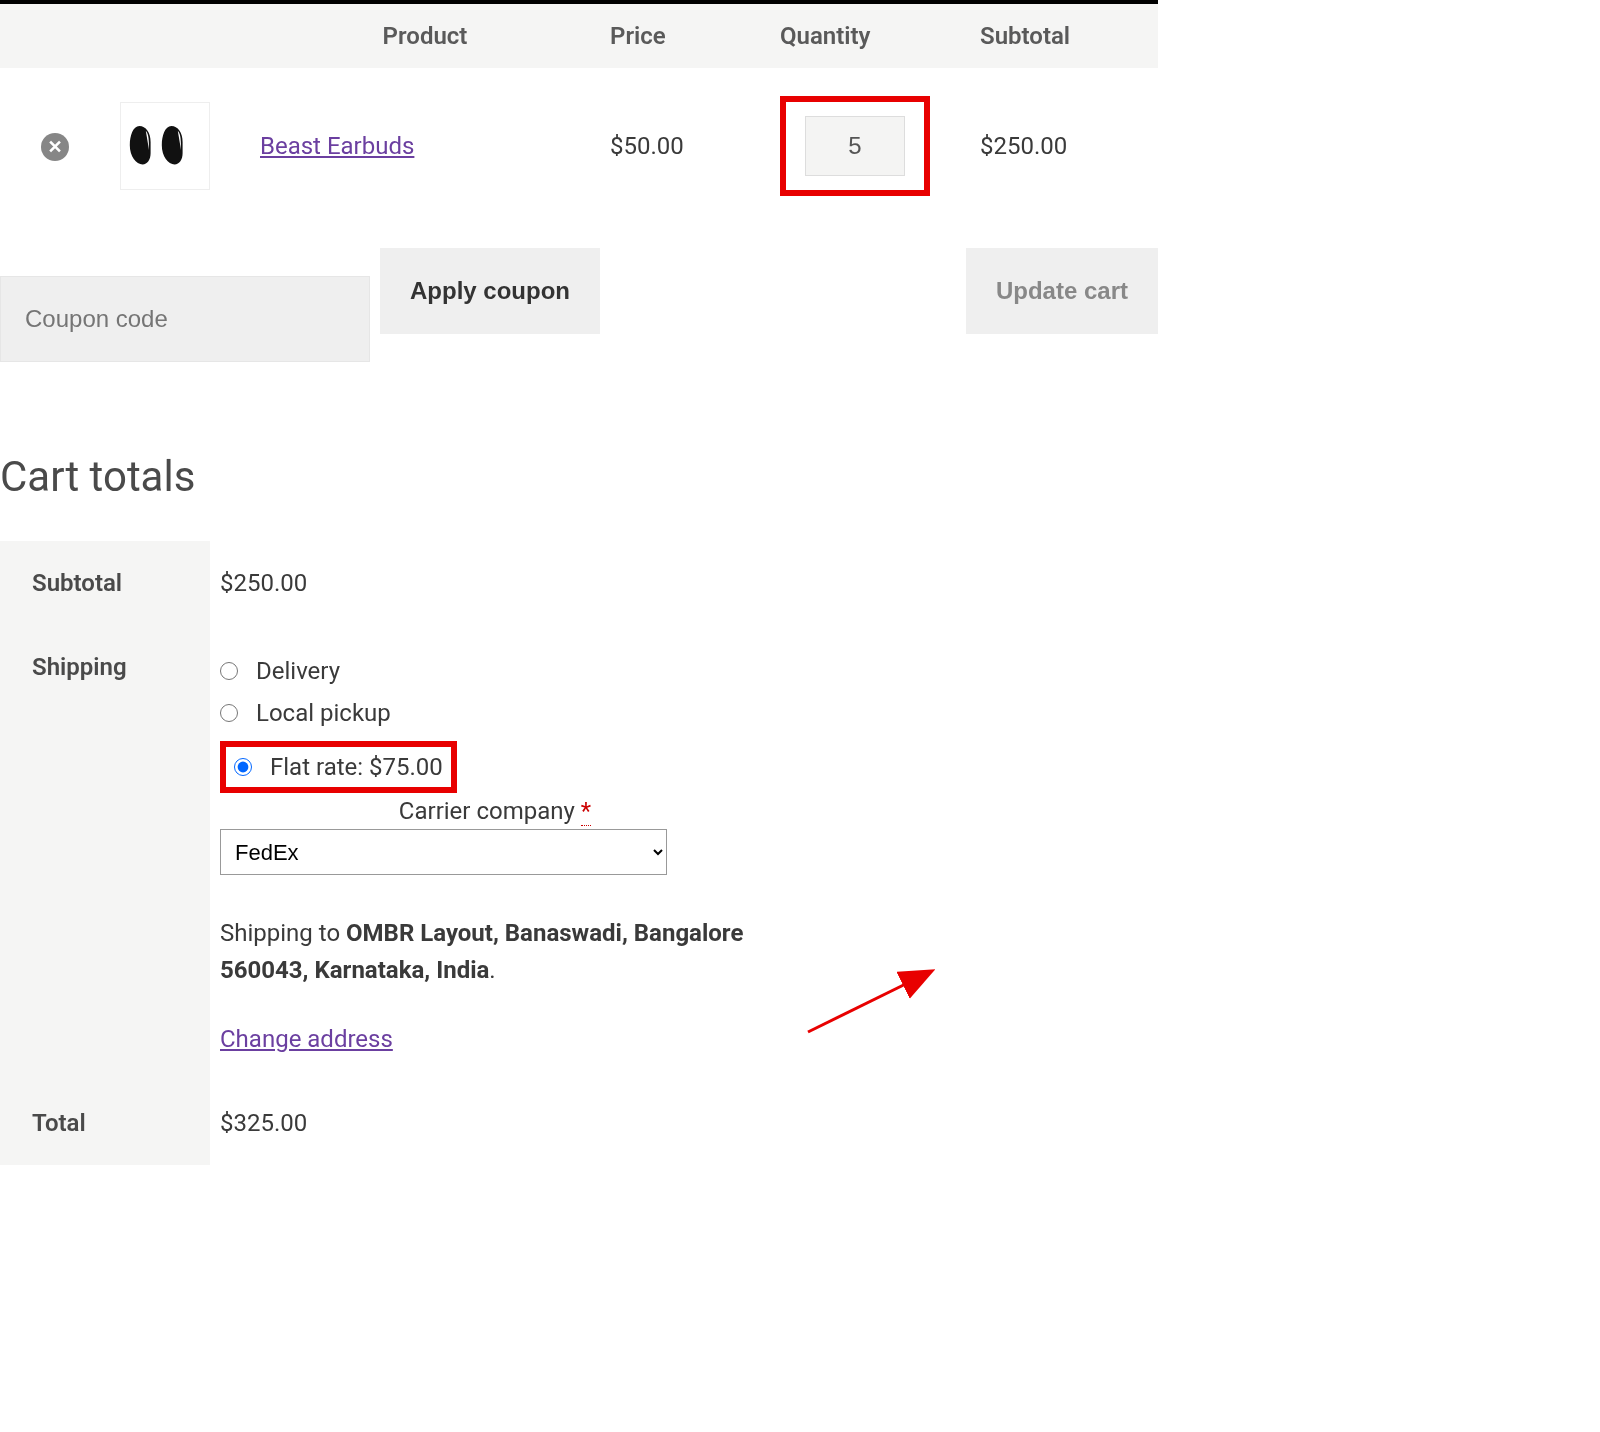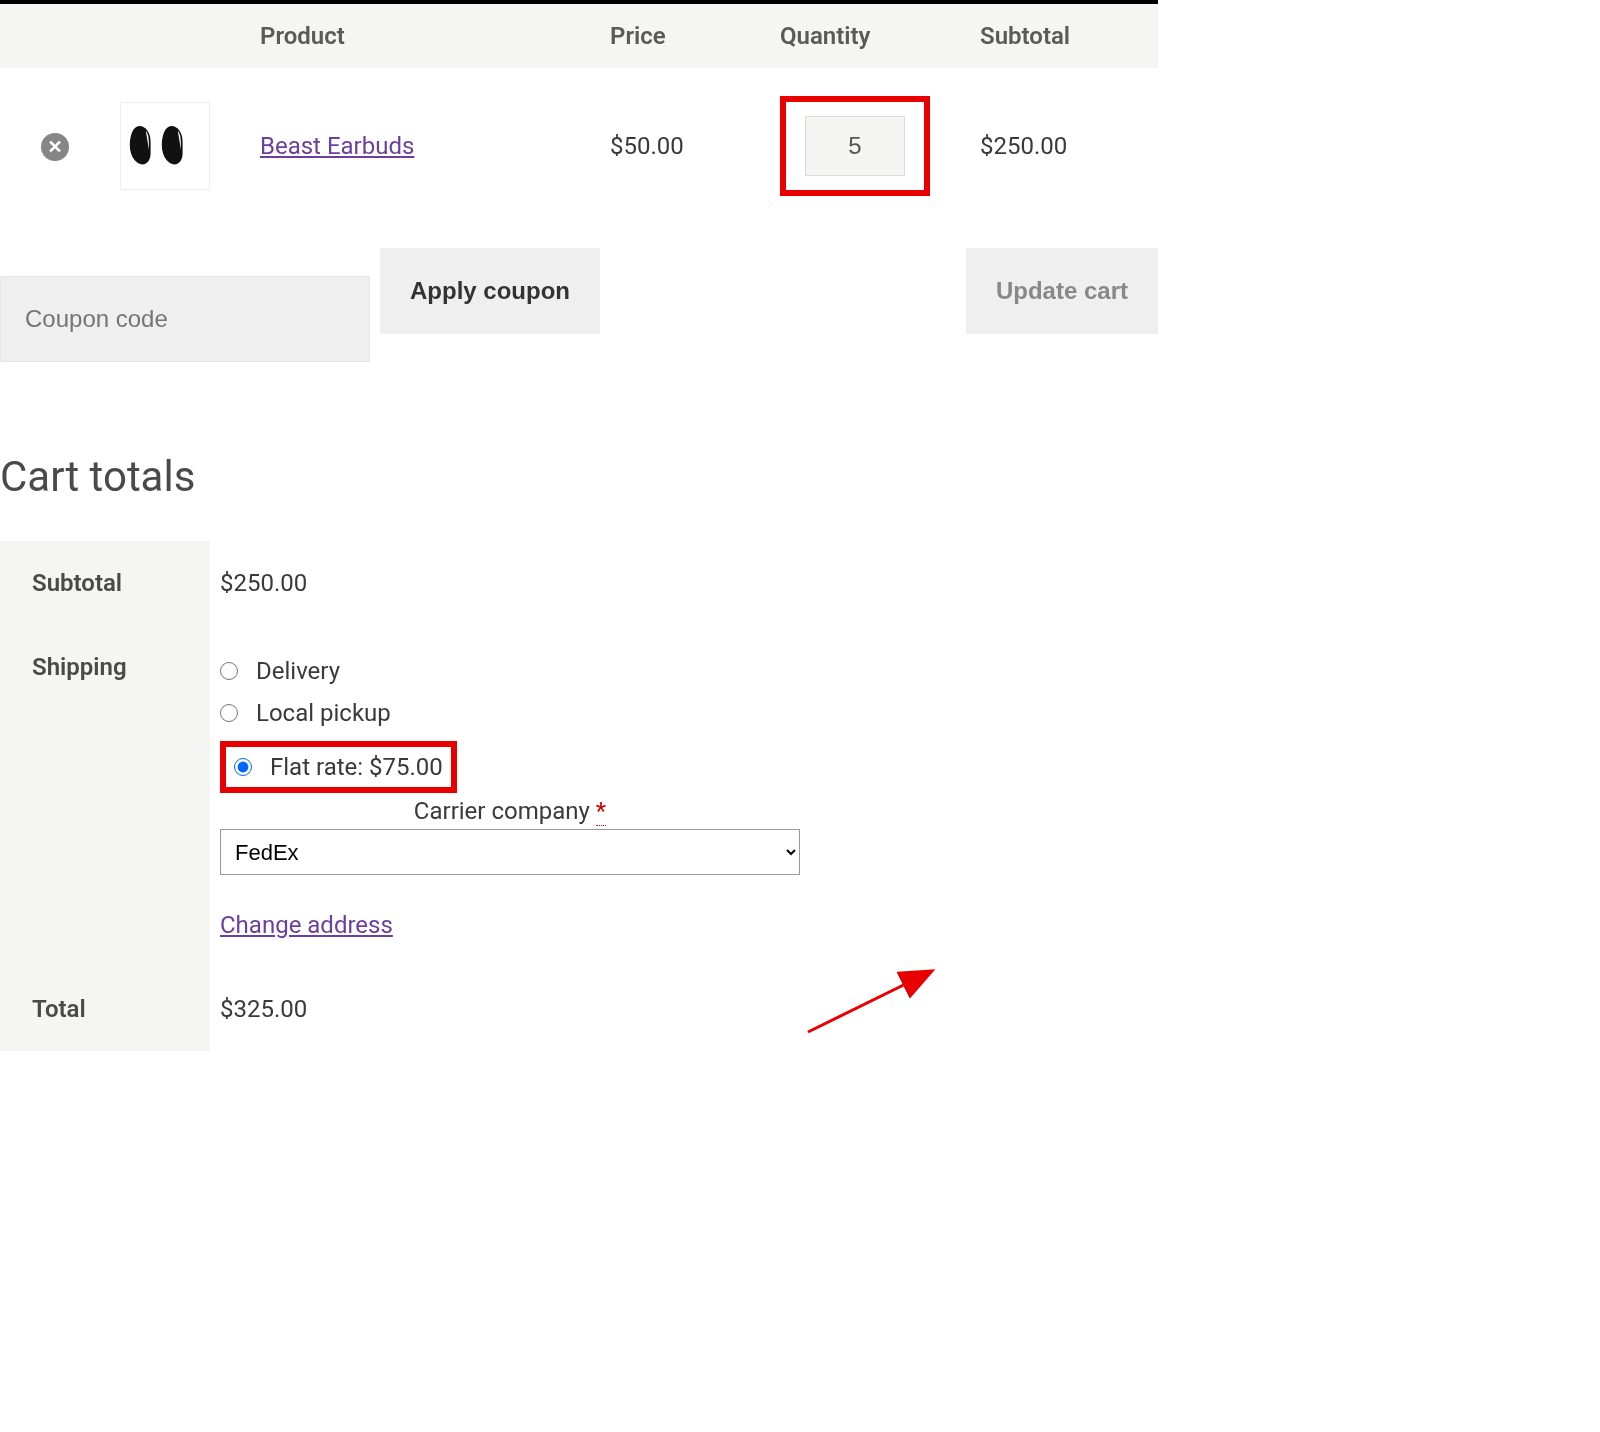--- a/index.html
+++ b/index.html
@@ -22,21 +22,21 @@
     .cart-table thead { background: #f5f5f4; }
     .cart-table th {
       text-align: left;
       font-weight: 600;
       font-size: 24px;
       color: #5a5a5a;
       padding: 18px 10px;
     }
     .cart-table th.col-remove { width: 110px; }
     .cart-table th.col-thumb { width: 140px; }
-    .cart-table th.col-product { width: 350px; }
+    .cart-table th.col-product { width: 350px; text-align: center; }
     .cart-table th.col-price { width: 170px; margin-top: 8px; }
     .cart-table th.col-qty { width: 200px; }
     .cart-table th.col-sub { }
     .cart-table td {
       padding: 28px 10px;
       font-size: 24px;
       color: #3a3a3a;
       vertical-align: middle;
     }
     .remove-cell { text-align: center; }
@@ -145,21 +145,21 @@
       gap:18px;
     }
     .carrier-label {
       font-size: 24px;
       color:#3a3a3a;
       margin-top: 4px;
       text-align: center;
     }
     .req { color:#c00; border-bottom:1px dotted #c00; }
     .carrier-select {
-      width: 580px;
+      width: 447px;
       height: 46px;
       font-size: 22px;
       padding: 4px 10px;
       border:1px solid #999;
       margin-top:4px;
       background:#fff;
     }
     .ship-to { margin-top: 40px; font-size:24px; line-height:1.55; color:#3a3a3a; }
     .ship-to b { font-weight:700; }
     .change-addr {
@@ -254,20 +254,23 @@
             <input type="radio" name="ship" checked="" style="">
             <span>Flat rate: $75.00</span>
           </label>
         </div>
         <div class="carrier-label">
           <span>Carrier company </span><span class="req">*</span>
         </div>
         <select class="carrier-select">
           <option>FedEx</option>
         </select>
+        <div class="ship-to">
+          <span>Shipping to </span><b>OMBR Layout, Banaswadi, Bangalore 560043, Karnataka, India</b><span>.</span>
+        </div>
         <a href="#" class="change-addr">Change address</a>
       </div>
     </div>
 
     <div class="totals-label">Total</div>
     <div class="totals-value" style="font-weight:400">$325.00</div>
   </div>
 </div>
 
 <svg class="arrow" style="left:800px; top:960px;" width="150" height="80">

